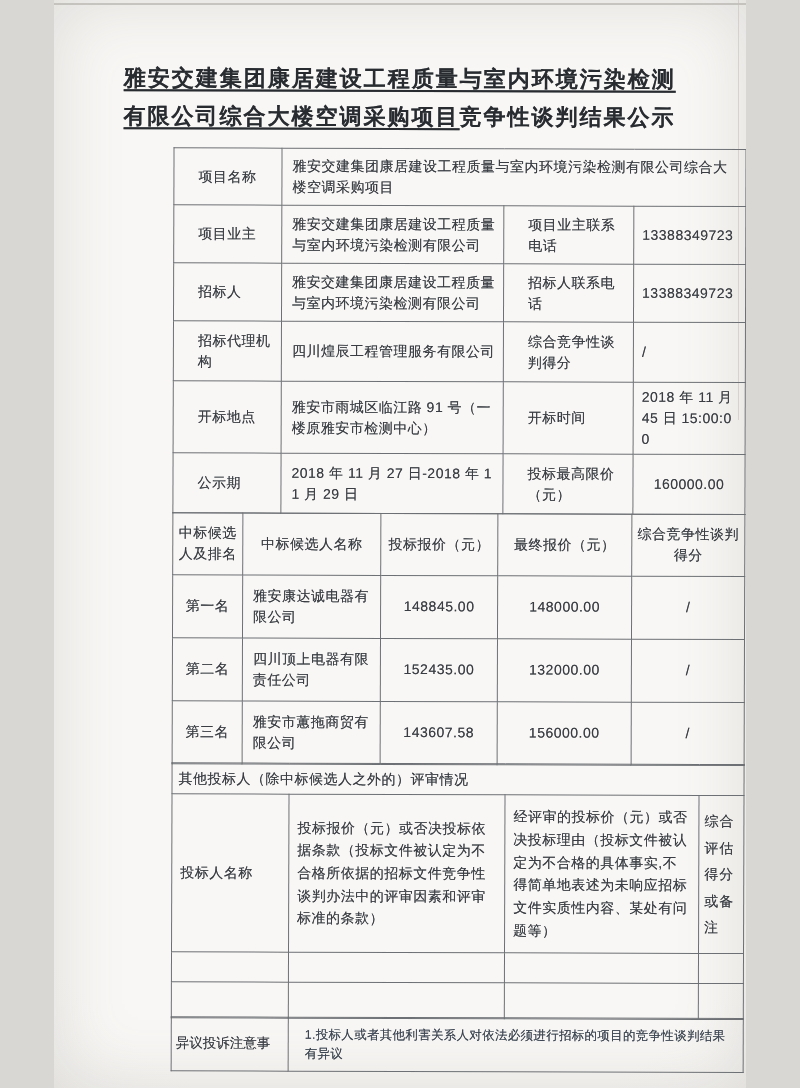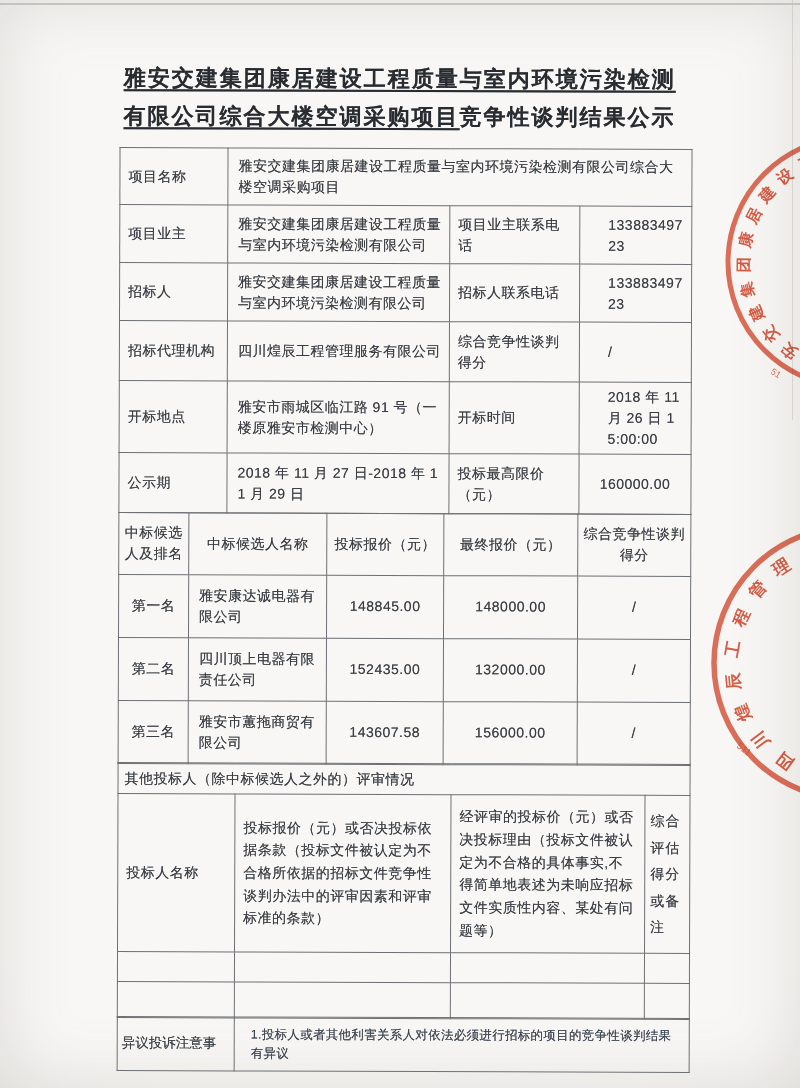--- a/index.html
+++ b/index.html
@@ -1,17 +1,17 @@
 <!DOCTYPE html>
 <html><head>
 <meta charset="utf-8">
 <style>
   html,body{margin:0;padding:0;background:#d9d7d3;}
   .sheet{
-    position:relative;width:800px;height:1088px;margin:0 auto;
+    position:relative;width:692px;height:1088px;margin:0 auto;
     background:
       radial-gradient(ellipse 120% 100% at 50% 45%, #f8f7f5 60%, #efedea 88%, #e7e4e0 100%);
     overflow:hidden;
     font-family:"Liberation Sans","DejaVu Sans",sans-serif;
     box-shadow: inset 0 0 70px rgba(110,104,92,.18);
   }
   .scan-top-line{position:absolute;top:3px;left:0;width:100%;height:2px;background:#bab7b2;opacity:.75;}
   .scan-right-line{position:absolute;top:0;right:7px;width:1px;height:420px;background:#c2bfba;opacity:.55;}
   .doc{
     position:absolute;left:0;top:0;width:100%;
@@ -20,24 +20,24 @@
     text-shadow:0 0 .6px rgba(55,60,66,.7);
   }
   .title{margin:60px auto 0;width:560px;text-align:center;font-weight:bold;
          font-size:22px;line-height:38px;letter-spacing:2px;color:#282c31;}
   .title .u{text-decoration:underline;text-decoration-thickness:2px;text-underline-offset:4px;}
   table{border-collapse:collapse;table-layout:fixed;width:572px;margin-left:120px;background:transparent;}
   table+table{margin-top:-1.5px;}
   .t-info{margin-top:12px;}
   td{border:1.5px solid #6d7074;padding:4px 8px;font-size:14px;line-height:1.5;
      vertical-align:middle;letter-spacing:.5px;word-break:break-all;color:#3a3e44;}
-  td.lab{padding-left:8px;}
+  td.lab{padding-left:24px;}
   td.val{padding-left:10px;}
   td.ctr{text-align:center;padding-left:4px;padding-right:4px;border-radius:8px;}
-  td.ph{padding-left:28px;}
+  td.ph{padding-left:8px;}
   .h57{height:57px}.h58{height:58px}.h60{height:60px}.h62{height:62px}.h63{height:63px}
   .h31{height:31px}.h128{height:128px;line-height:1.62;vertical-align:middle;}
   .h30{height:30px}.h36{height:36px}.h34{height:34px}
   .cand-head td{text-align:center;padding:2px 4px;}
   .crit td{line-height:1.62;padding:4px 8px;vertical-align:middle;}
   .crit td.narrow{padding:12px 5px;line-height:1.9;letter-spacing:1px;}
   .obj-lab{font-size:13.5px;padding:16px 4px;letter-spacing:0;}
   .obj-txt{font-size:12.5px;letter-spacing:.3px;color:#3c4654;padding-left:16px;}
   .seals{position:absolute;left:0;top:0;pointer-events:none;mix-blend-mode:multiply;}
   .seal-ring{fill:none;stroke:#d7492e;opacity:.78;}
@@ -85,21 +85,21 @@
       <tr class="h60">
         <td class="lab">招标代理机构</td>
         <td class="val">四川煌辰工程管理服务有限公司</td>
         <td class="lab">综合竞争性谈判得分</td>
         <td class="ph">/</td>
       </tr>
       <tr class="h60">
         <td class="lab">开标地点</td>
         <td class="val">雅安市雨城区临江路 91 号（一楼原雅安市检测中心）</td>
         <td class="lab">开标时间</td>
-        <td class="ph">2018 年 11 月 26 日 15:00:00</td>
+        <td class="ph">2018 年 11 月 45 日 15:00:00</td>
       </tr>
       <tr class="h60">
         <td class="lab">公示期</td>
         <td class="val">2018 年 11 月 27 日-2018 年 11 月 29 日</td>
         <td class="lab">投标最高限价（元）</td>
         <td class="ctr">160000.00</td>
       </tr>
     </tbody>
       </table>
 

